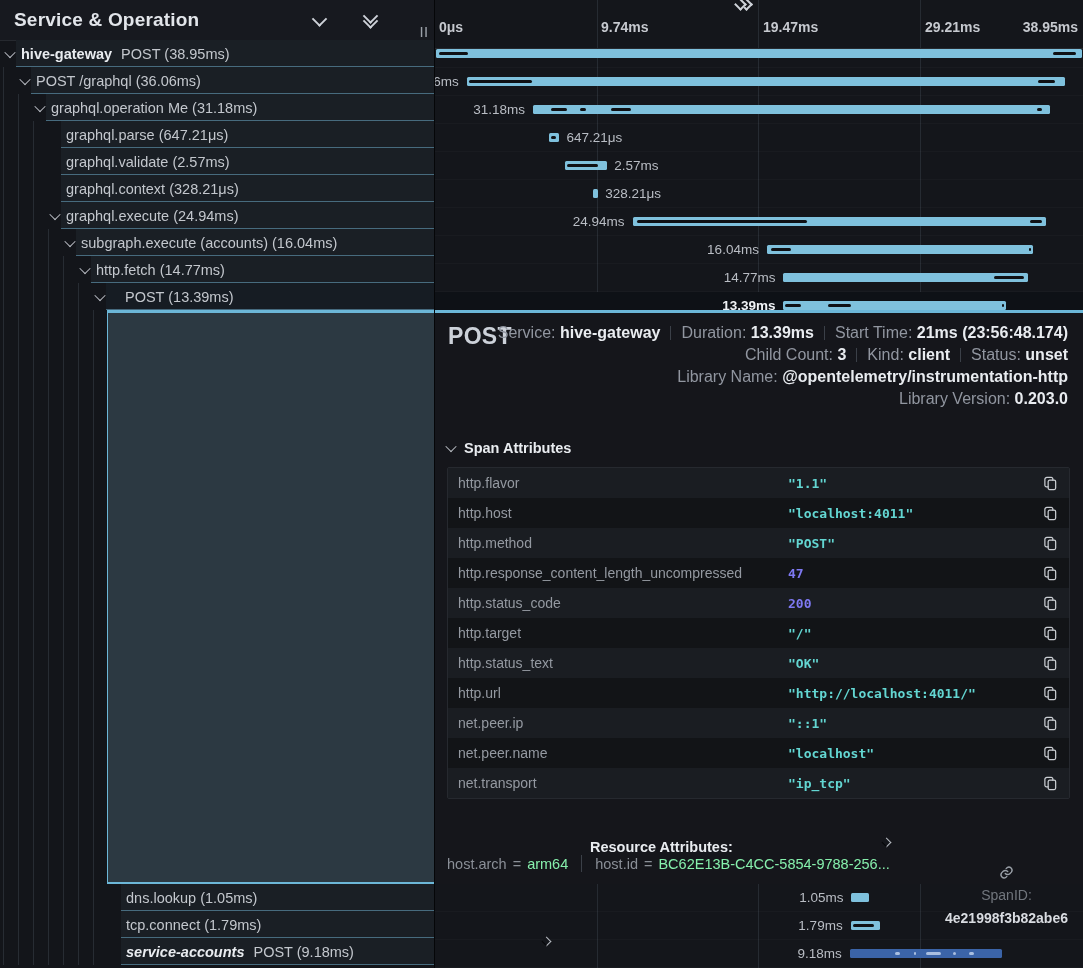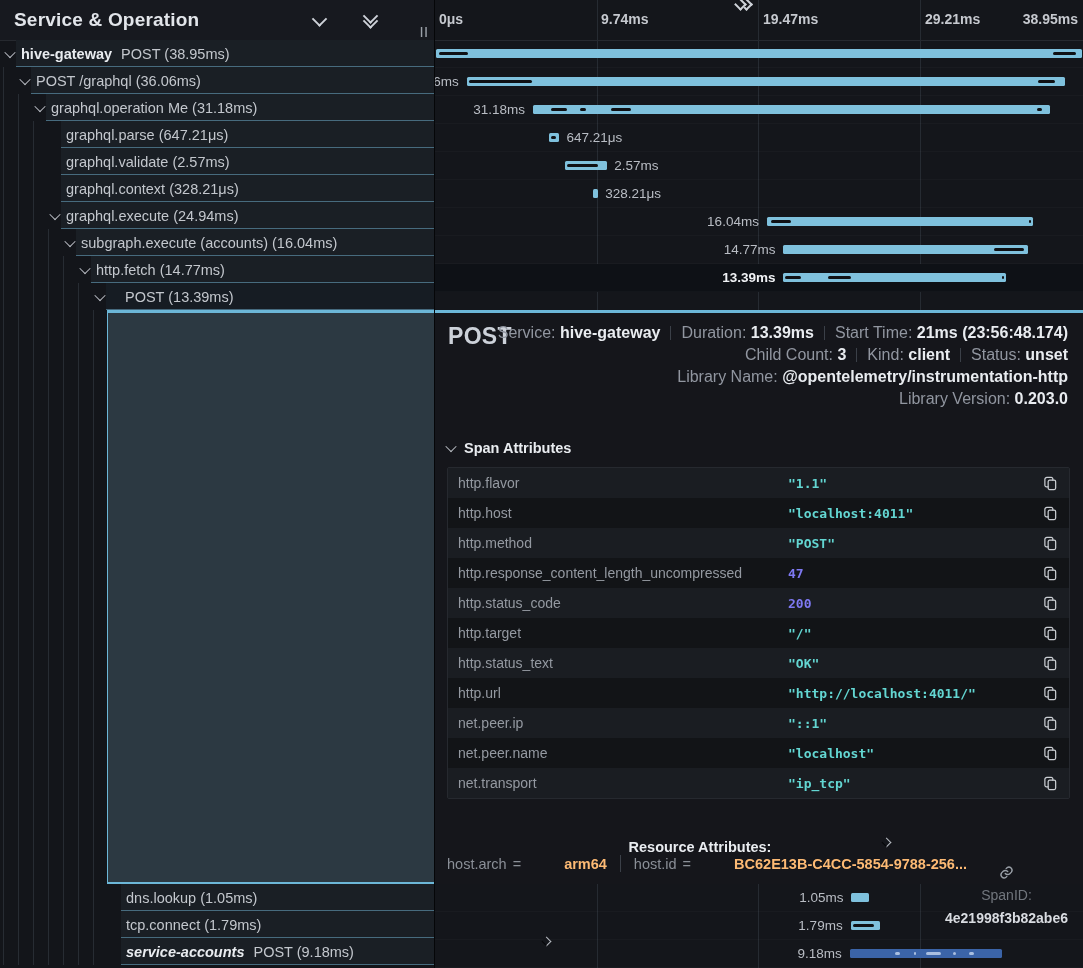--- a/index.html
+++ b/index.html
@@ -1,21 +1,21 @@
 <!DOCTYPE html>
 <html><head>
 <meta charset="utf-8">
 <style>
   html,body{margin:0;padding:0;background:#0a0c0f;}
   .app{position:relative;width:1083px;height:968px;background:#13151a;
        font-family:"Liberation Sans",sans-serif;overflow:hidden;color:#c3c7cd;}
   
   .right{position:absolute;left:434px;top:0;width:649px;height:100%;background:#14161b;border-left:1px solid #050608;box-sizing:border-box;}
   .vline{position:absolute;width:1px;background:#262b32;}
-  .ruler{position:absolute;left:0;top:0;width:100%;height:40px;border-bottom:1px solid #26292f;}
+  .ruler{position:absolute;left:0;top:8px;width:100%;height:40px;border-bottom:1px solid #26292f;}
   .tick{position:absolute;top:11px;font-size:14px;font-weight:600;color:#c6c9cf;}
   #bars-top{position:absolute;left:0;top:40px;width:100%;}
   #bars-bottom{position:absolute;left:0;top:884px;width:100%;}
   .rrow{height:27px;position:relative;overflow:hidden;border-bottom:1px solid rgba(255,255,255,.025);}
   .rrow.sel{background:#0e1116;}
   .bar{position:absolute;top:9px;height:9px;border-radius:1.5px;background:#7fc1dd;}
   .bar.dark{background:#3b64a8;}
   .mk{position:absolute;top:3px;height:3px;border-radius:2px;background:#0f1115;}
   .bar.dark .mk{background:#aabfe0;}
   .bl{position:absolute;top:0;line-height:27px;font-size:13.5px;color:#b9bdc4;white-space:nowrap;}
@@ -34,21 +34,21 @@
   .arow:nth-child(odd){background:#1a1d22;}
   .arow:nth-child(even){background:#121417;}
   .akey{color:#9499a1;padding-left:10px;width:330px;flex:none;}
   .aval{font-family:"DejaVu Sans Mono",monospace;font-size:13px;font-weight:700;}
   .aval.string{color:#63d6d2;}
   .aval.number{color:#7e79f2;}
   .copy{margin-left:auto;margin-right:9px;display:flex;background:none;border:none;padding:2px;cursor:pointer;opacity:.9;}
   .ra{position:absolute;left:12px;top:526px;display:flex;align-items:center;font-size:14.5px;white-space:nowrap;cursor:pointer;flex-direction:column;}
   .ra .ch{margin:0 10px 0 2px;}
   .ralabel{font-weight:700;color:#e9ecf0;margin-right:14px;}
-  .rkey{color:#8a8f97;} .req{color:#8a8f97;margin:0 6px;} .rval{font-weight:700;color:#fdba74;margin-left:37px;}
+  .rkey{color:#8a8f97;} .req{color:#8a8f97;margin:0 6px;} .rval{font-weight:400;color:#86efac;}
   .rsep{display:inline-block;width:1px;height:17px;background:#3b4048;margin:0 13px;vertical-align:-3px;}
   .sid{position:absolute;right:15px;top:552px;display:flex;align-items:center;gap:7px;font-size:14px;flex-direction:column;}
   .sidlab{color:#71767d;} .sidval{font-weight:700;color:#d9dce1;}
   
   .left{position:absolute;left:0;top:0;width:434px;height:100%;background:#13151a;}
   .lh{position:relative;height:40px;background:#17191f;border-bottom:1px solid #26292f;display:flex;align-items:center;}
   .lh-title{margin-left:14px;font-size:19px;font-weight:600;color:#e2e5ea;letter-spacing:.2px;}
   #header-icons{position:absolute;right:32px;top:0;height:40px;display:flex;align-items:center;gap:8px;}
   .hbtn{background:none;border:none;padding:5px 6px;display:flex;align-items:center;cursor:pointer;}
   .hbtn .ch{width:9px;height:9px;border-width:2px;border-color:#ced2d9;}
@@ -128,20 +128,27 @@
           <div class="bar light" style="left: 129.537px; width: 42.6244px;">
             <i class="mk" style="left: 6%; width: 72%;"></i>
           </div>
           <span class="bl" style="left: 179.161px;">2.57ms</span>
         </div>
         <div class="rrow">
           <div class="bar light" style="left: 157.732px; width: 5.44px;"></div>
           <span class="bl" style="left: 170.172px;">328.21μs</span>
         </div>
         <div class="rrow">
+          <div class="bar light" style="left: 197.537px; width: 413.639px;">
+            <i class="mk" style="left: 1.2%; width: 41%;"></i>
+            <i class="mk" style="left: 96.2%; width: 2.8%;"></i>
+          </div>
+          <span class="bl" style="right: 458.463px;">24.94ms</span>
+        </div>
+        <div class="rrow">
           <div class="bar light" style="left: 331.878px; width: 266.029px;">
             <i class="mk" style="left: 1.5%; width: 7.5%;"></i>
             <i class="mk" style="left: 98.5%; width: 0.8%;"></i>
           </div>
           <span class="bl" style="right: 324.122px;">16.04ms</span>
         </div>
         <div class="rrow">
           <div class="bar light" style="left: 348.463px; width: 244.966px;">
             <i class="mk" style="left: 86%; width: 12%;"></i>
           </div>

